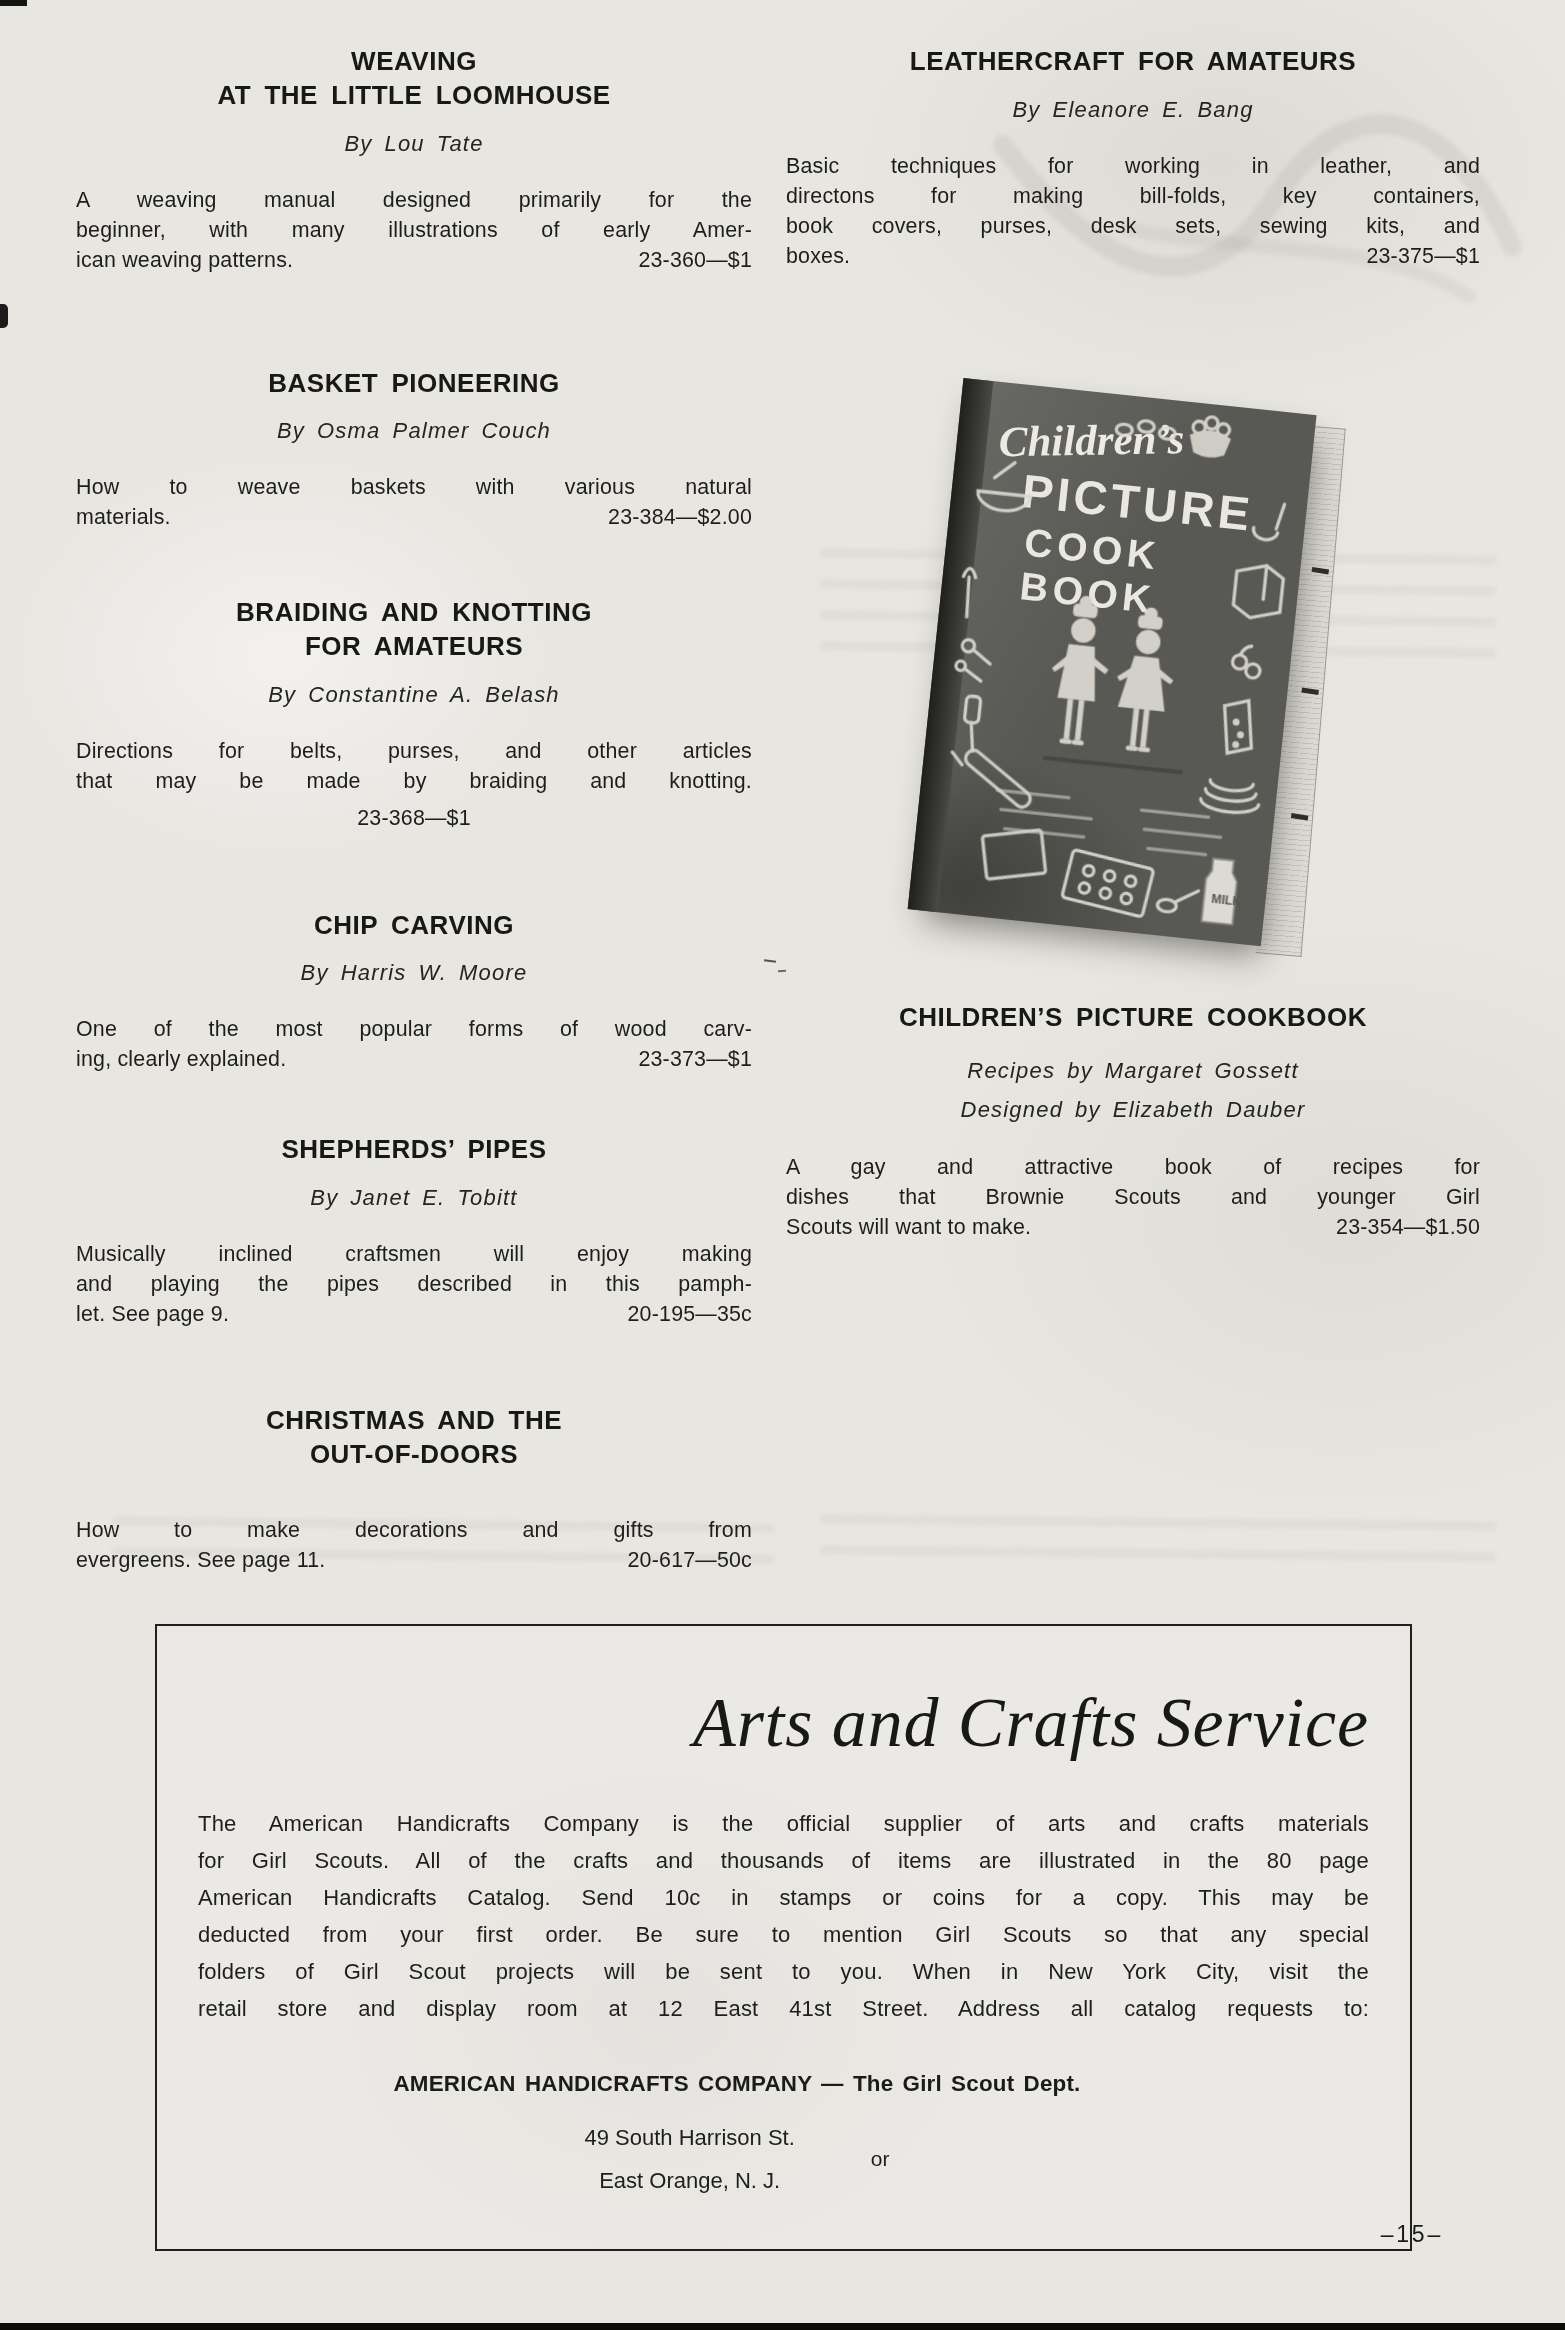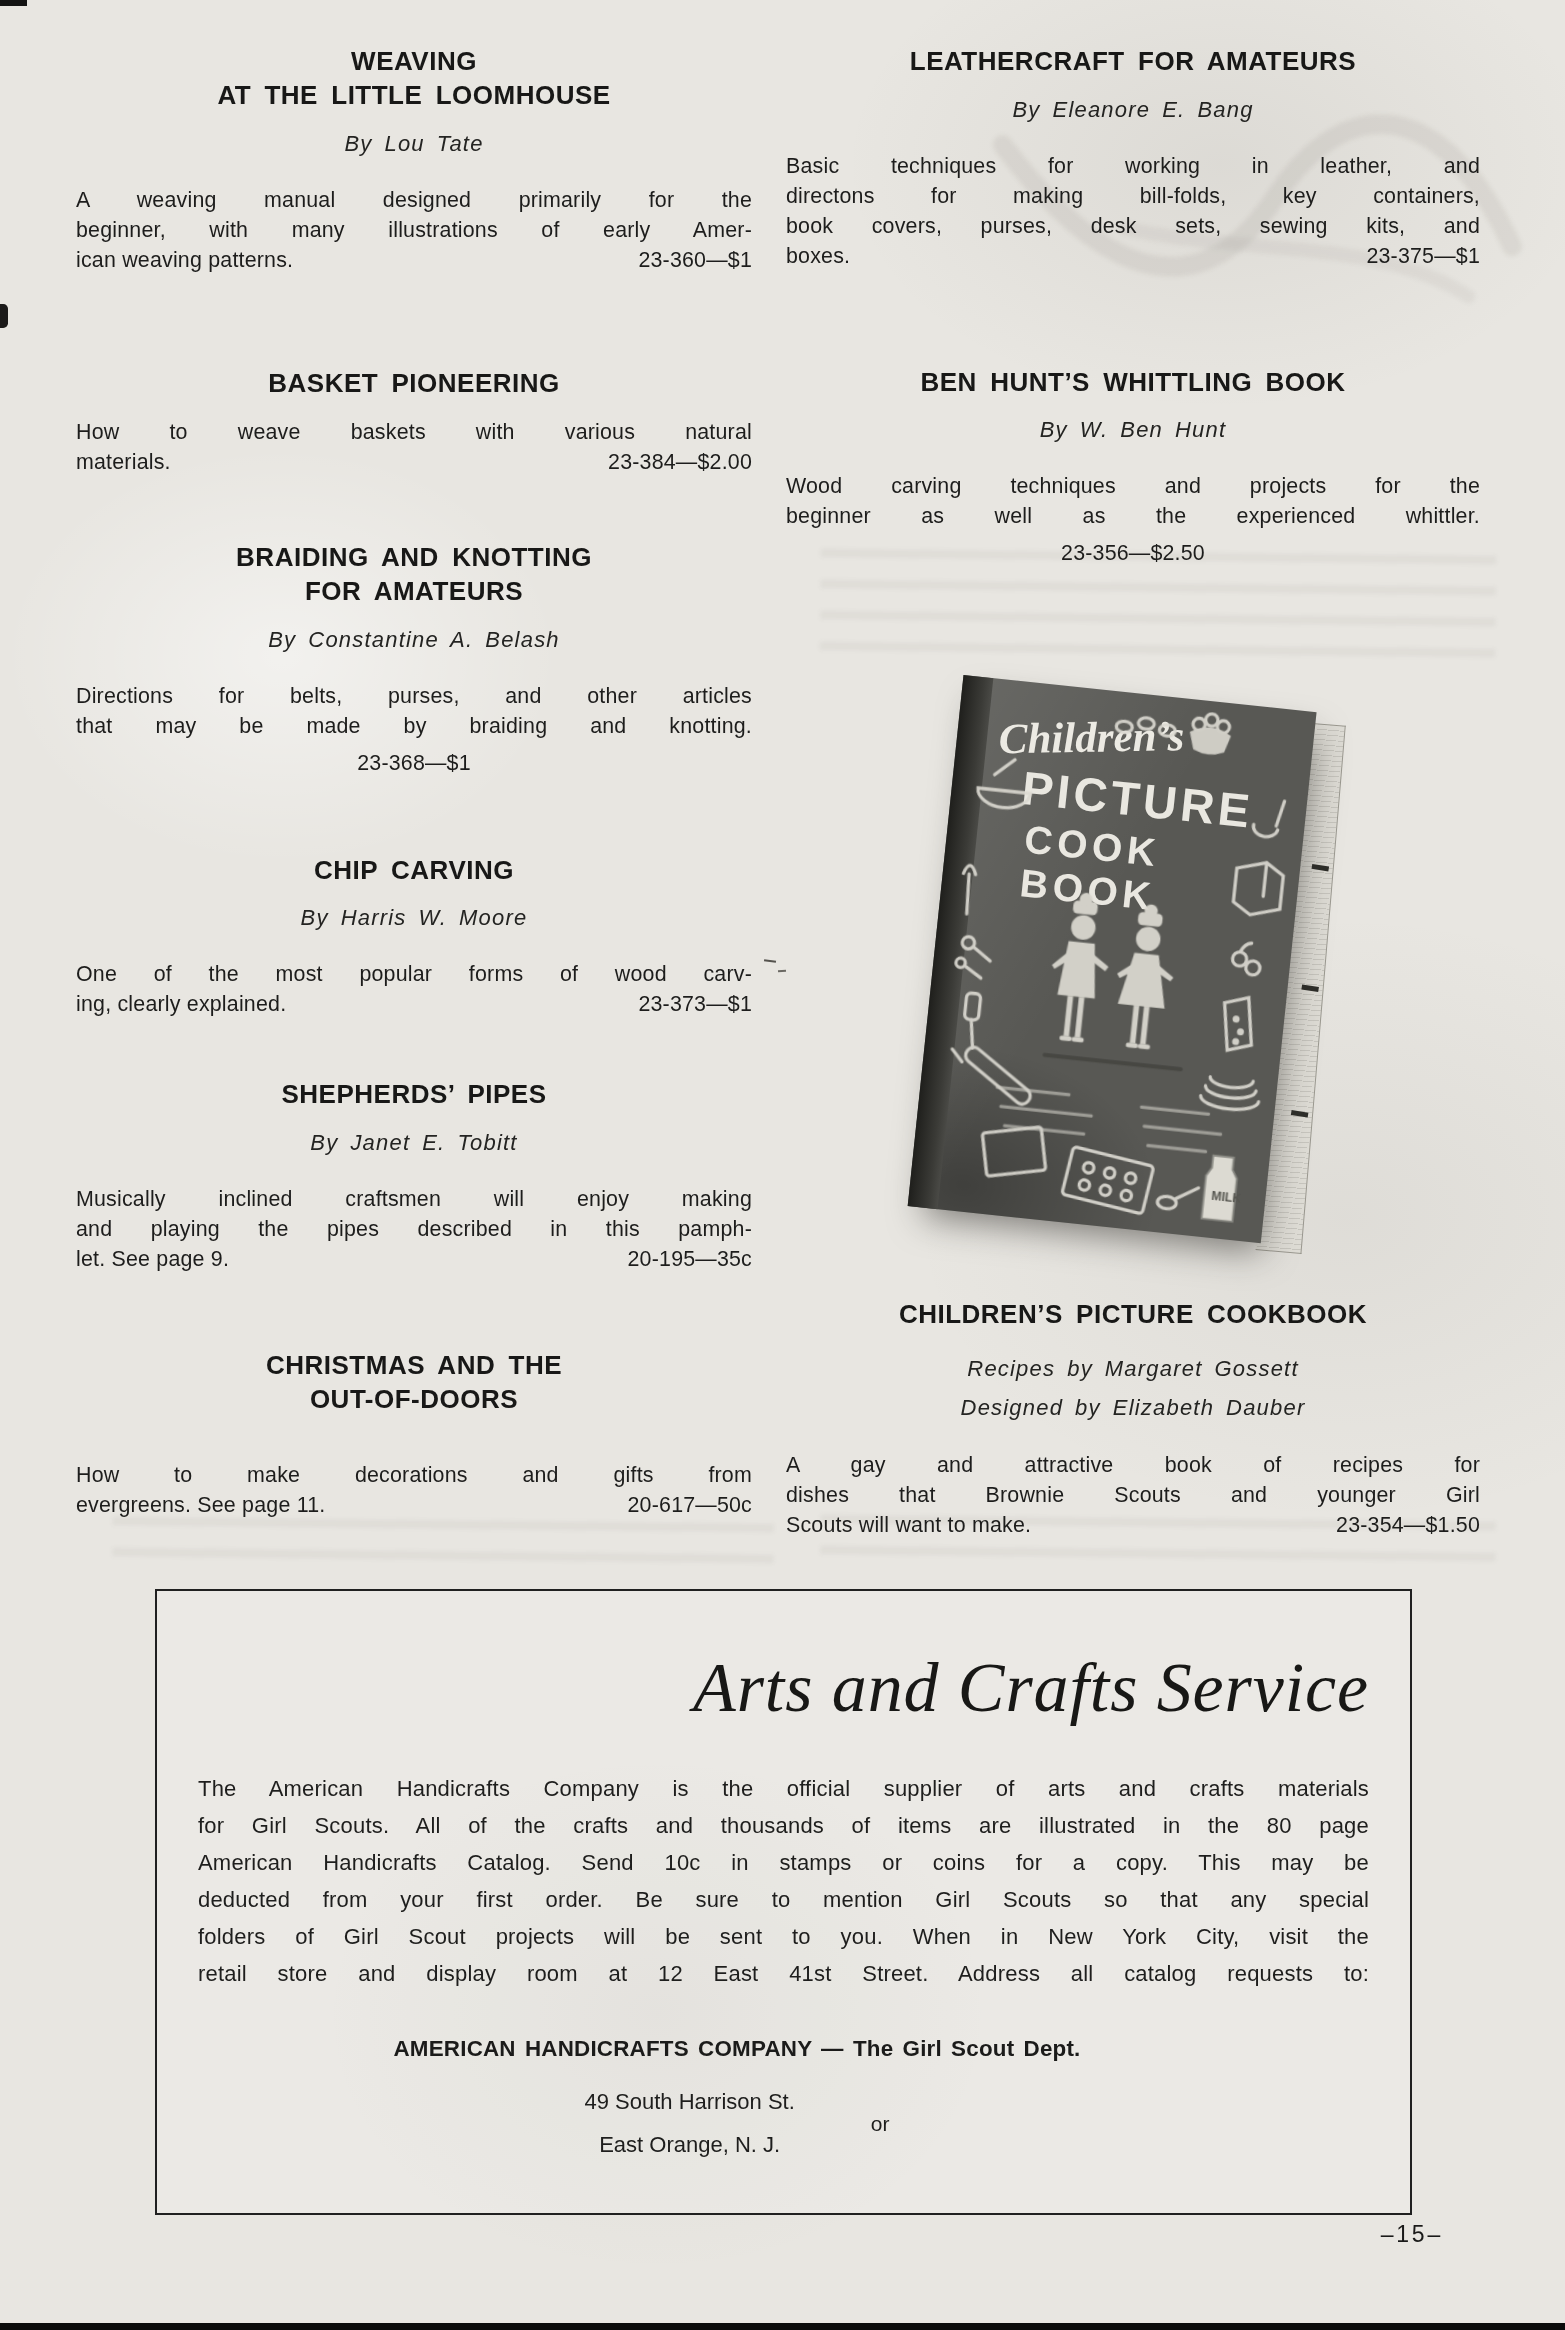--- a/index.html
+++ b/index.html
@@ -147,20 +147,21 @@
             <span>ican weaving patterns.</span>
             <span class="price">23-360—$1</span>
           </div>
         </div>
       </section>
 
       <section class="entry e-basket">
         <h2 class="etitle">
           <span class="tline">BASKET PIONEERING</span>
         </h2>
+        <div class="eauthor">By Osma Palmer Couch</div>
         <div class="ebody">
           <div class="jline">How to weave baskets with various natural</div>
           <div class="lastrow">
             <span>materials.</span>
             <span class="price">23-384—$2.00</span>
           </div>
         </div>
       </section>
 
       <section class="entry e-braiding">
@@ -232,31 +233,20 @@
           <div class="jline">Basic techniques for working in leather, and</div>
           <div class="jline">directons for making bill-folds, key containers,</div>
           <div class="jline">book covers, purses, desk sets, sewing kits, and</div>
           <div class="lastrow">
             <span>boxes.</span>
             <span class="price">23-375—$1</span>
           </div>
         </div>
       </section>
 
-      <section class="entry e-benhunt">
-        <h2 class="etitle">
-          <span class="tline">BEN HUNT’S WHITTLING BOOK</span>
-        </h2>
-        <div class="eauthor">By W. Ben Hunt</div>
-        <div class="ebody">
-          <div class="jline">Wood carving techniques and projects for the</div>
-          <div class="jline">beginner as well as the experienced whittler.</div>
-          <div class="price-center">23-356—$2.50</div>
-        </div>
-      </section>
 
       <figure class="book-figure">
         <div class="book">
           <div class="book-pages">
             <div class="page-tick tick1"></div>
             <div class="page-tick tick2"></div>
             <div class="page-tick tick3"></div>
           </div>
           <div class="book-cover">
             <div class="book-spine"></div>

